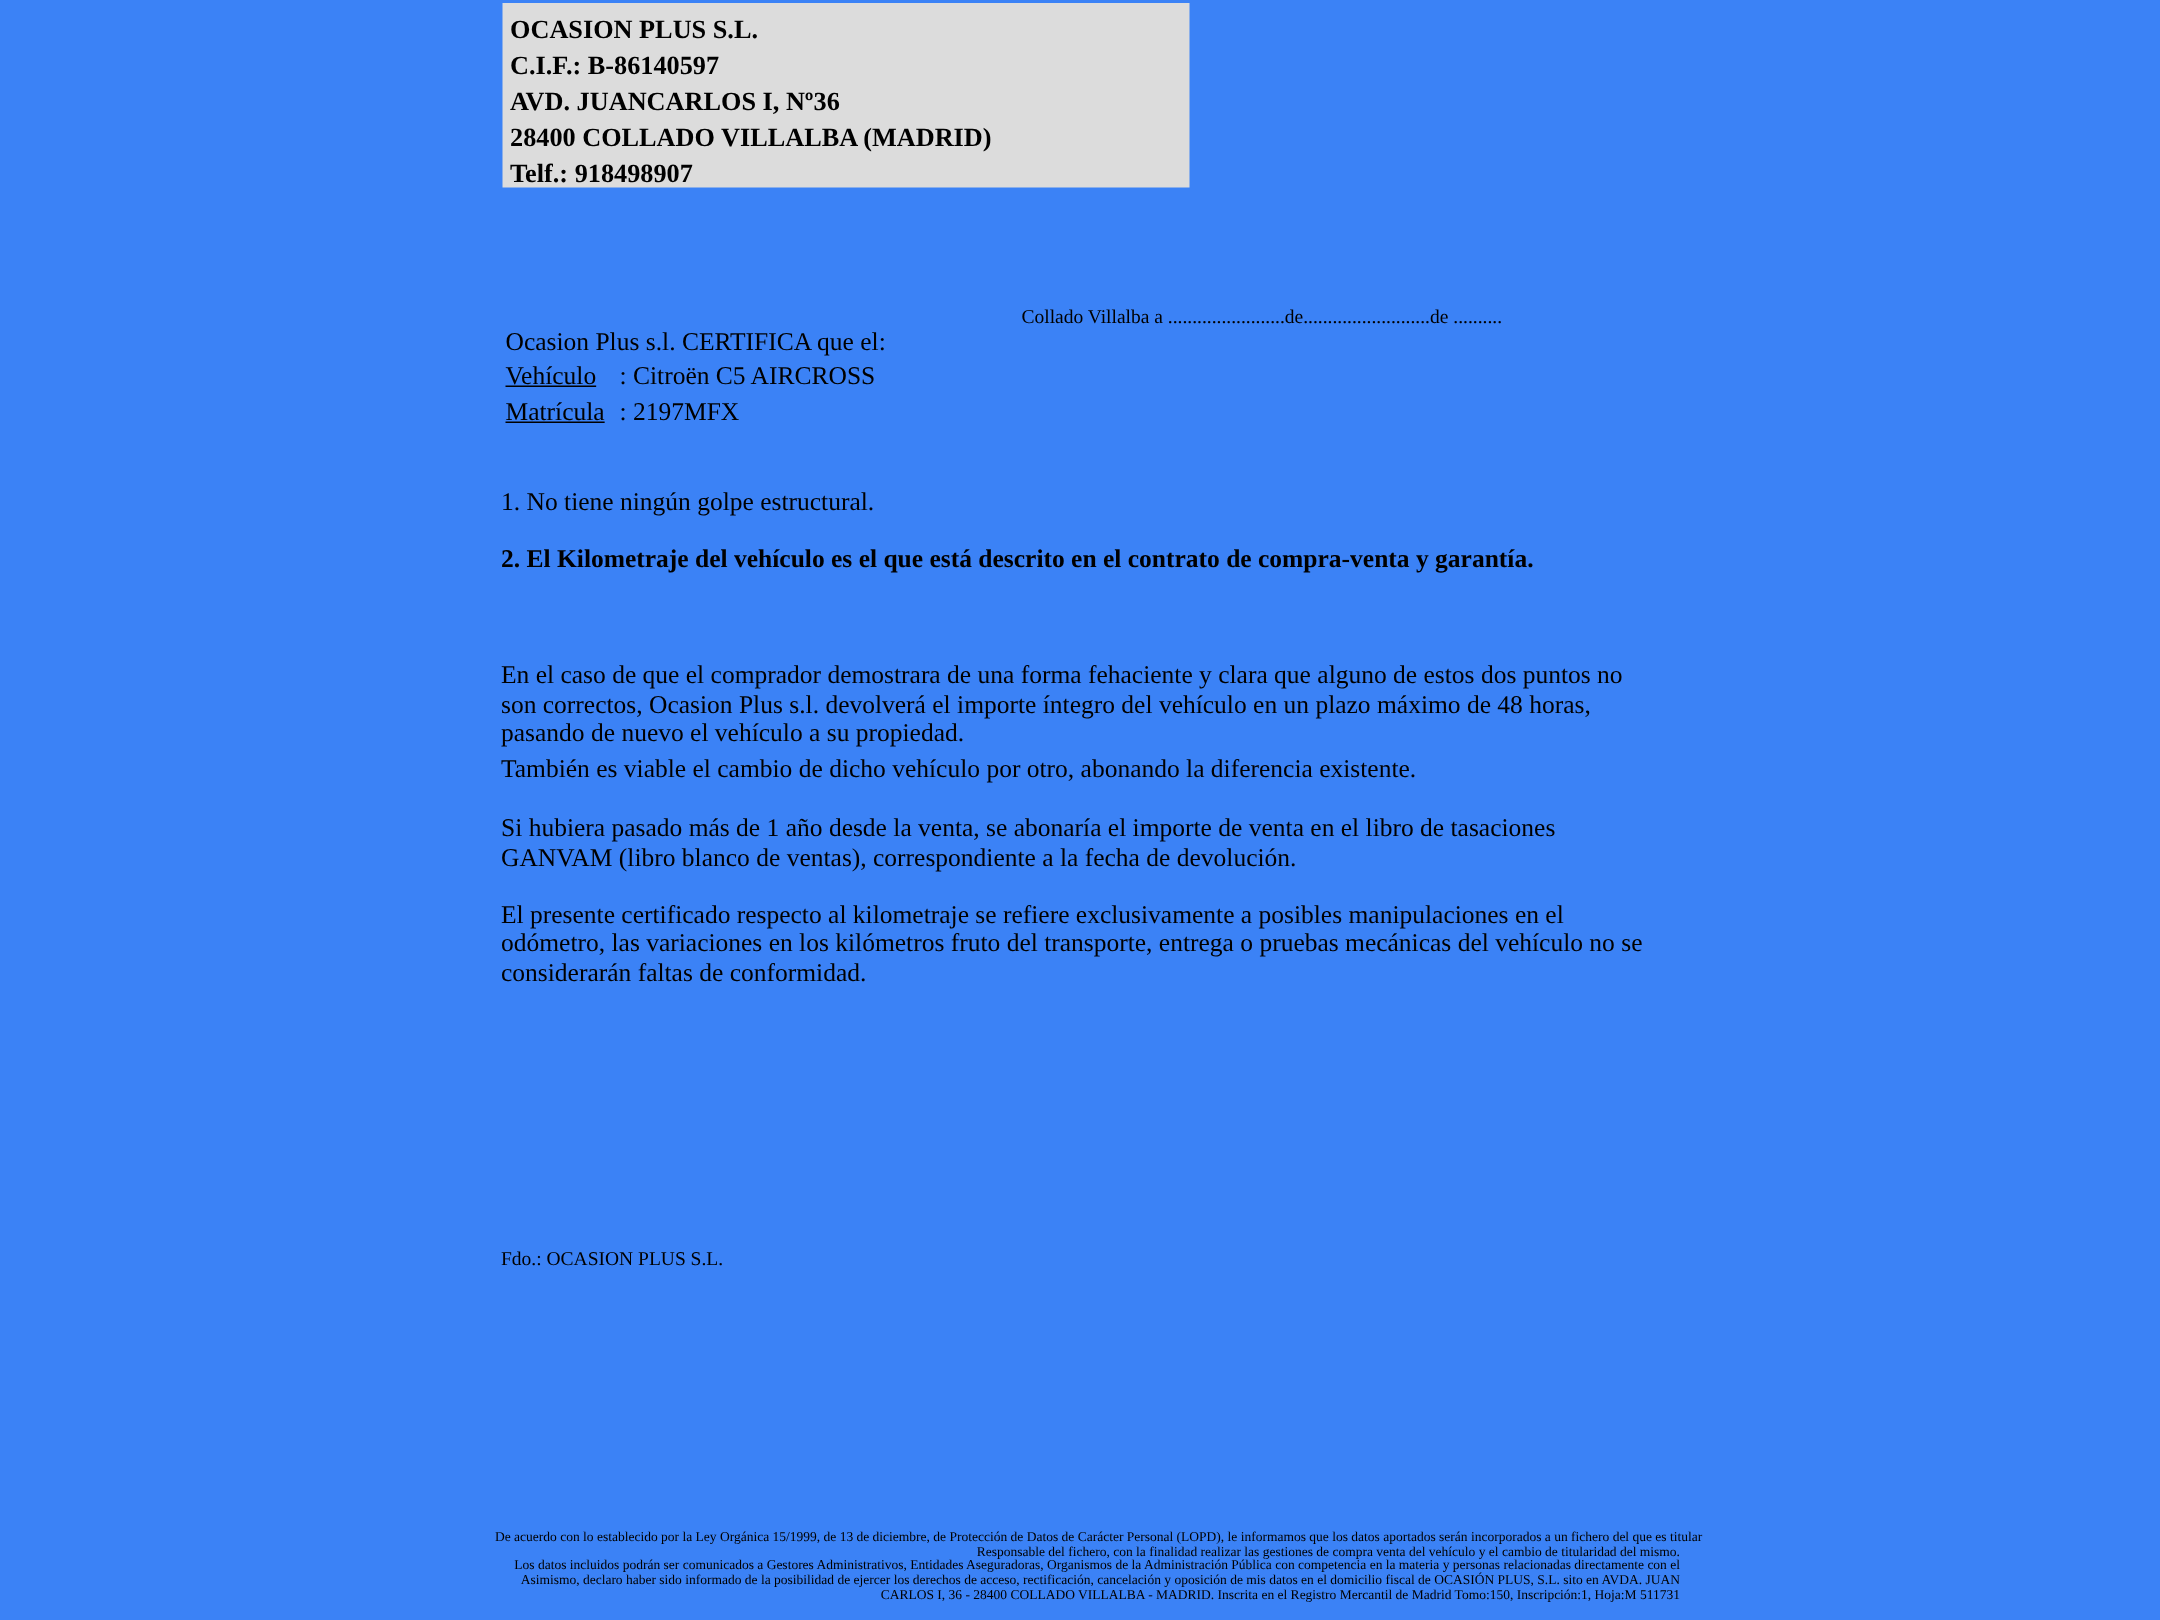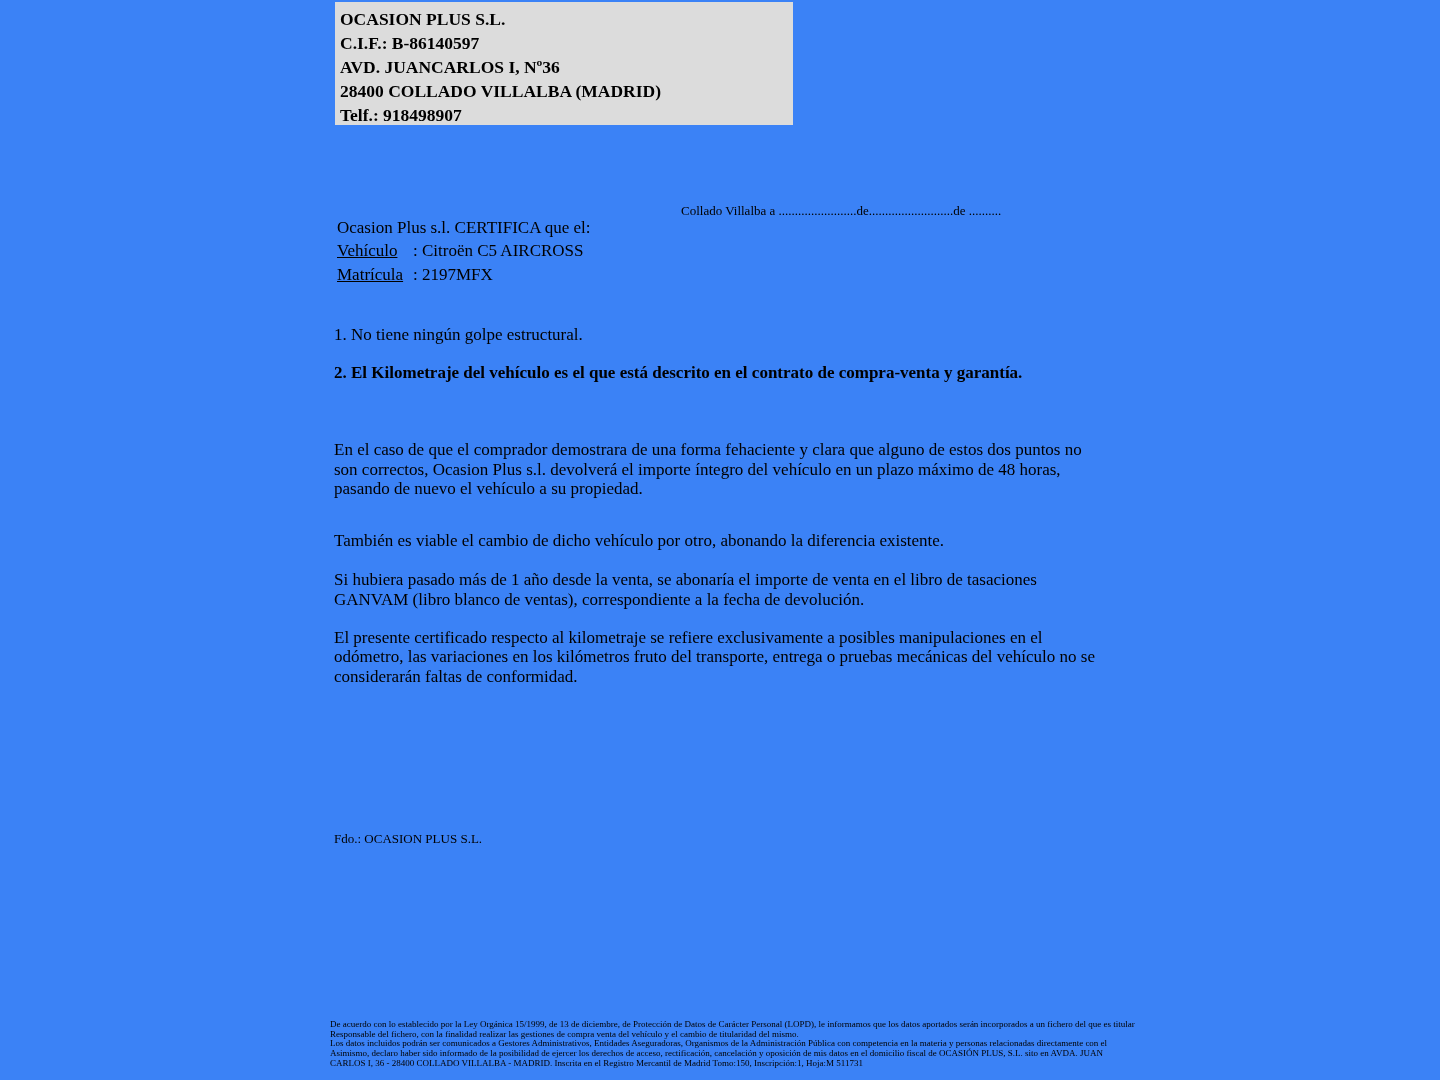--- a/index.html
+++ b/index.html
@@ -57,39 +57,39 @@
   }
   .points p + p { margin-top: 18.5px; font-weight: bold; }
   .paragraphs {
     position: absolute;
     left: 334px;
     top: 440px;
     width: 772px;
     font-size: 17px;
     line-height: 19.6px;
   }
-  .paragraphs p:nth-child(2) { margin-top: 32px; }
+  .paragraphs p:nth-child(2) { margin-top: 4px; }
   .paragraphs p:nth-child(3) { margin-top: 20px; }
   .paragraphs p:nth-child(4) { margin-top: 18px; }
   .signature {
     position: absolute;
     left: 334px;
     top: 831px;
     font-size: 13px;
     white-space: nowrap;
   }
   .legal-footer {
     position: absolute;
     left: 330px;
     top: 1020px;
     width: 790px;
     font-size: 9px;
     line-height: 9.7px;
   }
-  .legal-footer .fline { white-space: nowrap; }
+  .legal-footer .fline { white-space: nowrap; text-align: right; }
 </style>
 </head>
 <body>
 
 <div class="page">
 
   <div class="header-box">
     <div class="hline">OCASION PLUS S.L.</div>
     <div class="hline">C.I.F.: B-86140597</div>
     <div class="hline">AVD. JUANCARLOS I, Nº36</div>

